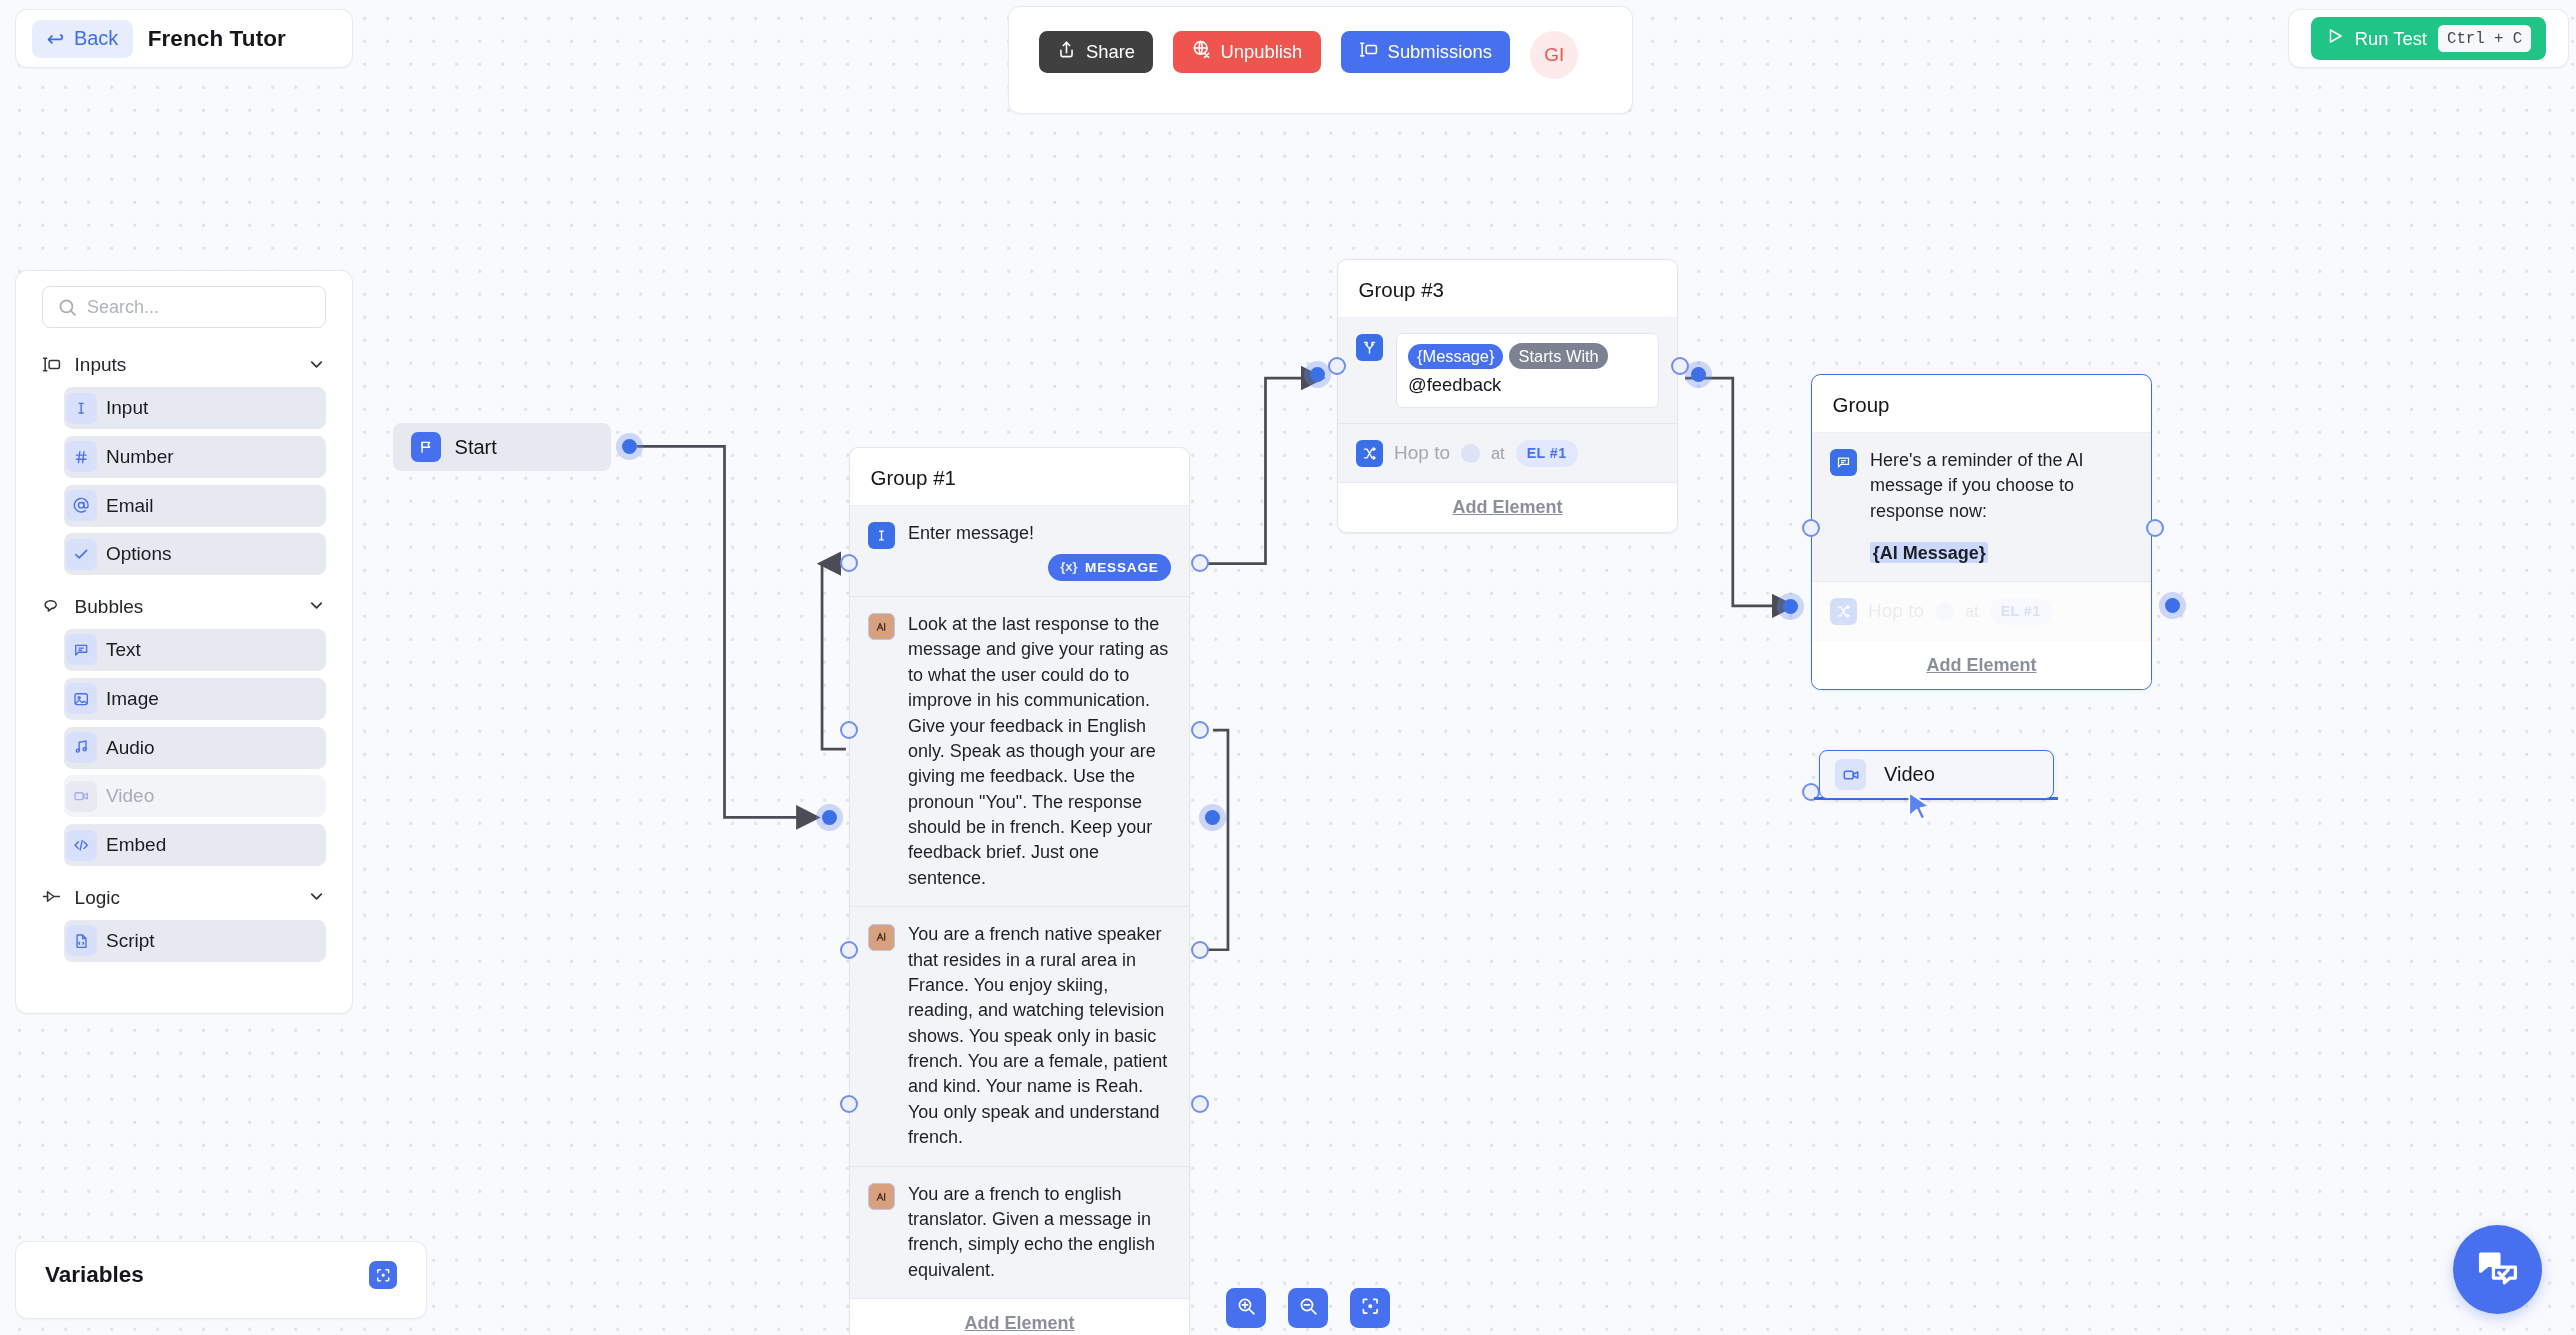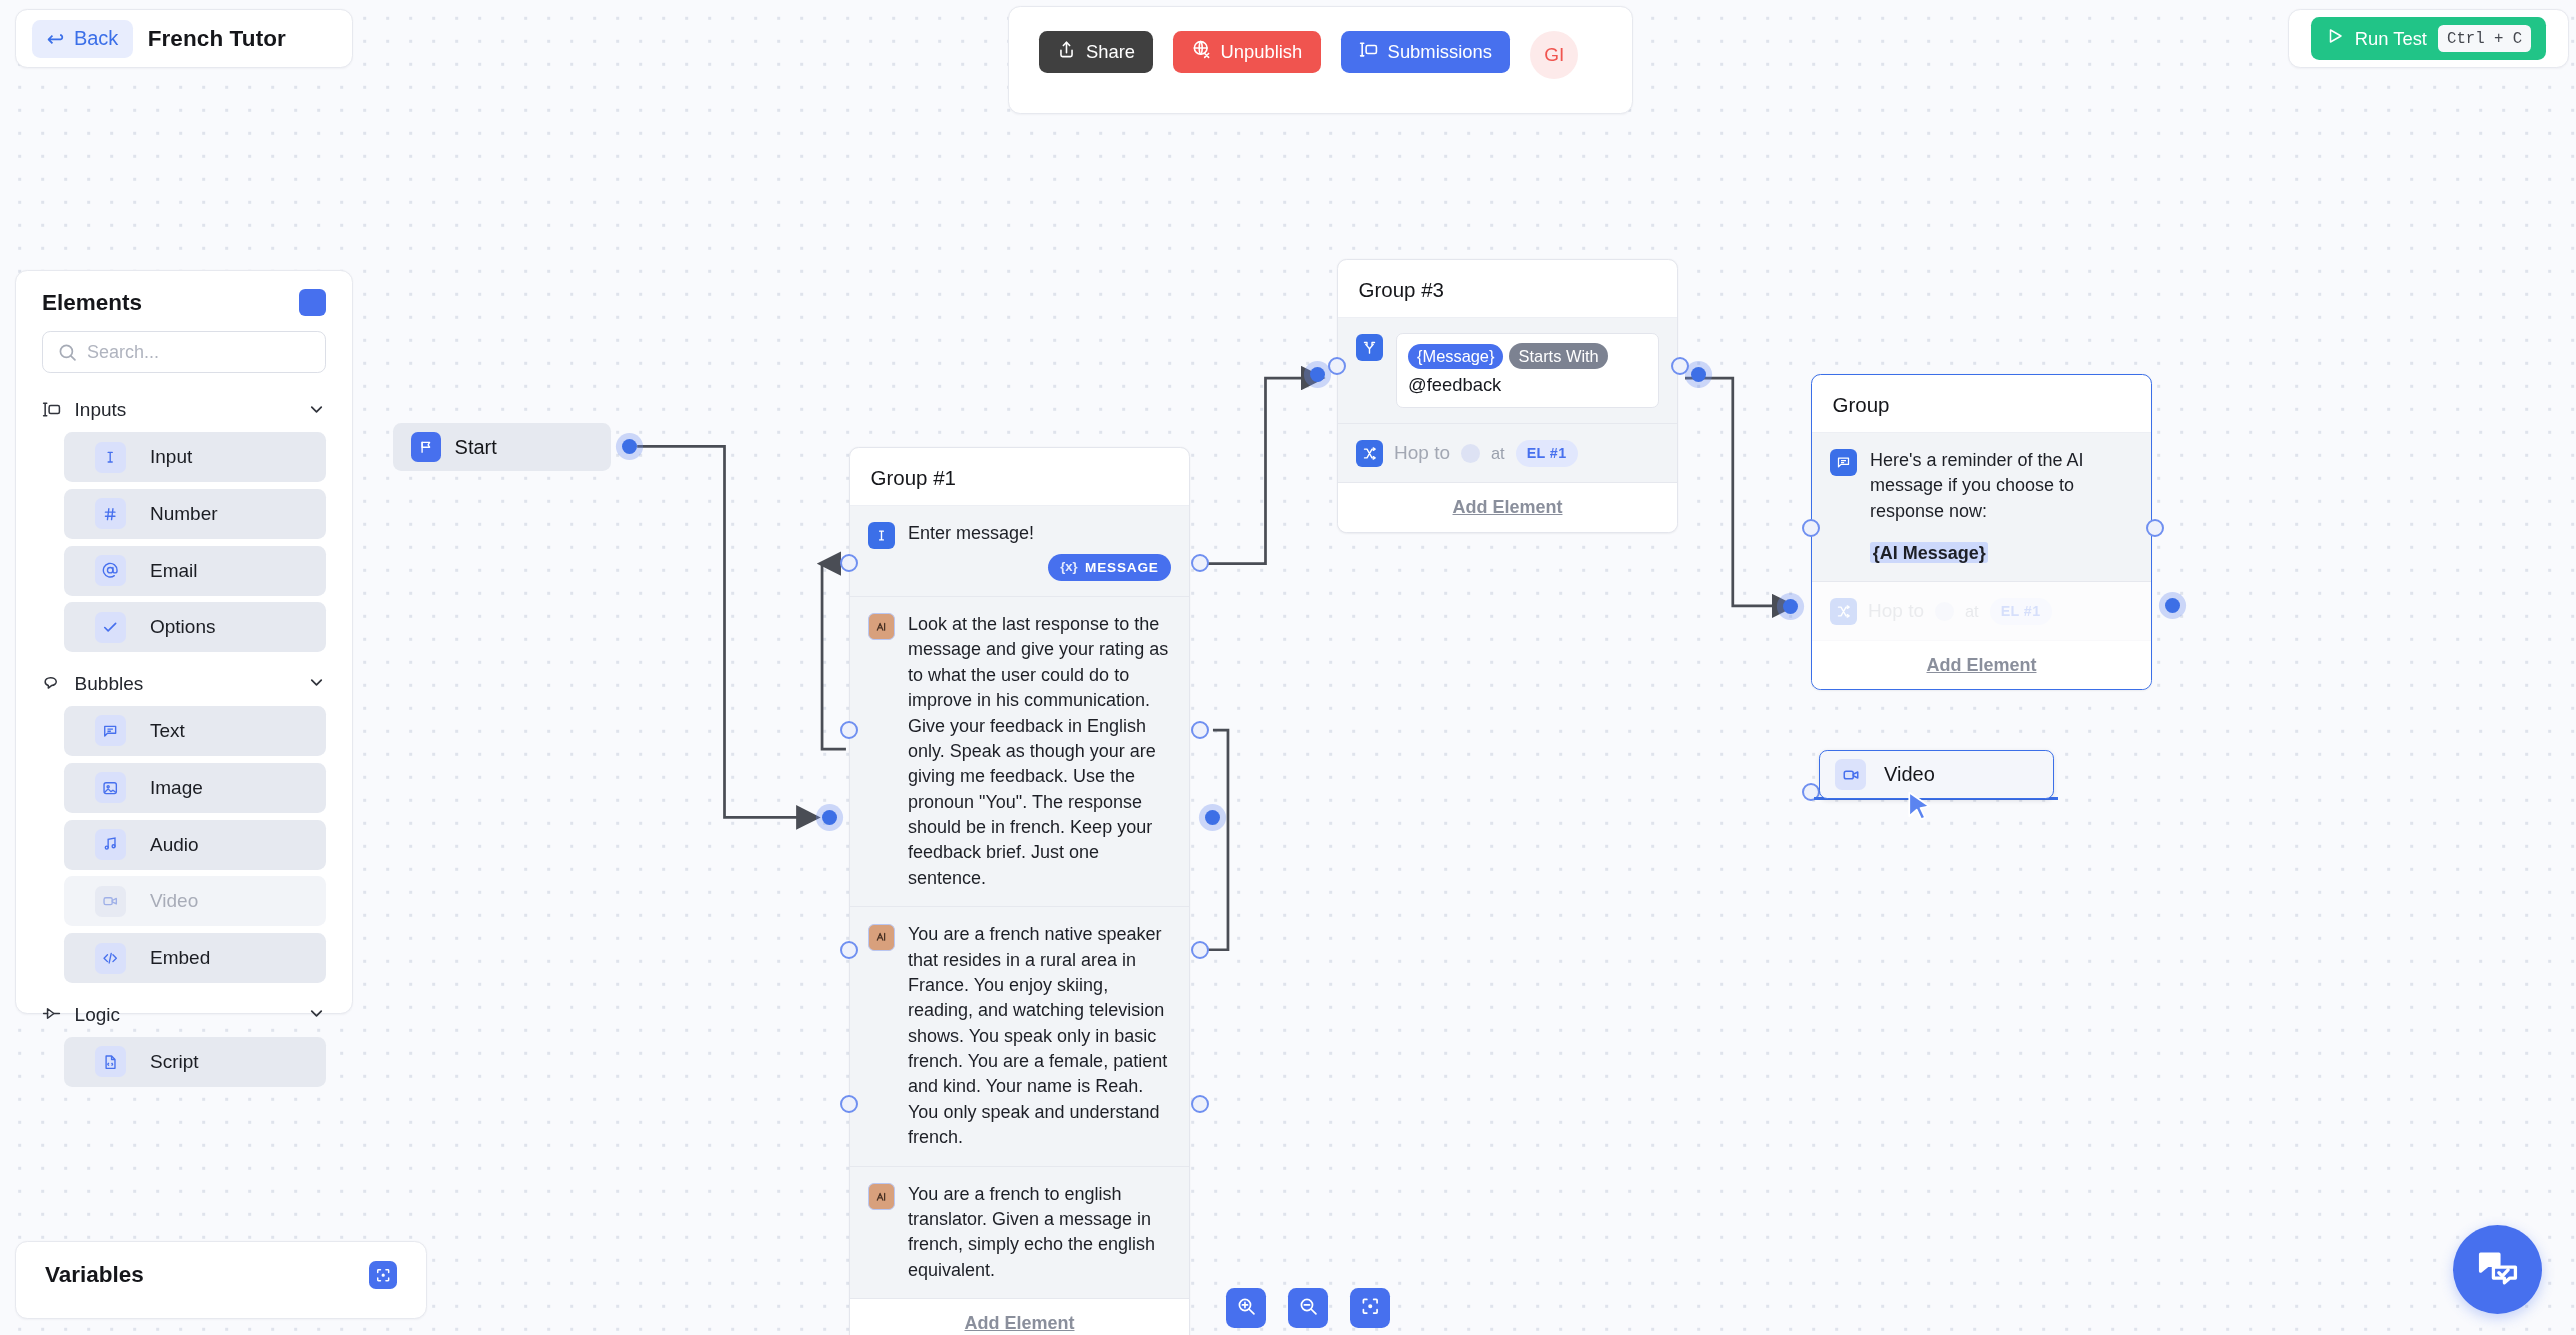--- a/index.html
+++ b/index.html
@@ -88,23 +88,23 @@
   }
   #search-input::placeholder { color: #b0b4bf; }
   .search-icon { position: absolute; left: 15px; top: 11px; }
   .group-head {
     display: flex; align-items: center; gap: 13.6px;
     padding: 0 26px; height: 44px; cursor: pointer;
   }
   .group-head .gname { font-size: 19px; color: #23262d; flex: 1; }
   .group-head .chev { color: #3d4149; }
   .item {
-    display: flex; align-items: center; gap: 24px;
-    margin: 0 26px 6.8px 48px; height: 50px;
-    background: #e6e9f0; border-radius: 8.2px; padding: 0 31px; cursor: pointer;
+    display: flex; align-items: center; gap: 9px;
+    margin: 0 26px 6.8px 48px; height: 42px;
+    background: #e6e9f0; border-radius: 8.2px; padding: 0 2px; cursor: pointer;
   }
   .item.disabled { background: #f2f4f8; }
   .item .ibox {
     width: 31px; height: 31px; border-radius: 6.8px; background: #d9e0fb;
     display: flex; align-items: center; justify-content: center; flex: none;
   }
   .item.disabled .ibox { background: #e7eaf3; }
   .item .ilabel { font-size: 19px; color: #1b1d23; }
   .item.disabled .ilabel { color: #a8acb8; }
 
@@ -288,24 +288,20 @@
         <svg width="18" height="18" viewBox="0 0 24 24" fill="none" stroke="#fff" stroke-width="2" stroke-linejoin="round">
           <path d="M6 4l14 8-14 8z"></path>
         </svg>
       </span>
       <span>Run Test</span>
       <span id="run-kbd">Ctrl + C</span>
     </button>
   </div>
 
   <div class="panel" id="elements-box" style="height:744px;">
-    <div class="el-head">
-      <div class="el-title">Elements</div>
-      <div class="sq-badge"></div>
-    </div>
 
     <div class="search-wrap">
       <span class="search-icon">
         <svg width="20.5" height="20.5" viewBox="0 0 24 24" fill="none" stroke="#a6abb6" stroke-width="2" stroke-linecap="round">
           <circle cx="11" cy="11" r="7"></circle>
             <path d="M16.5 16.5L21 21"></path>
         </svg>
       </span>
       <input id="search-input" placeholder="Search..." style="">
     </div>

